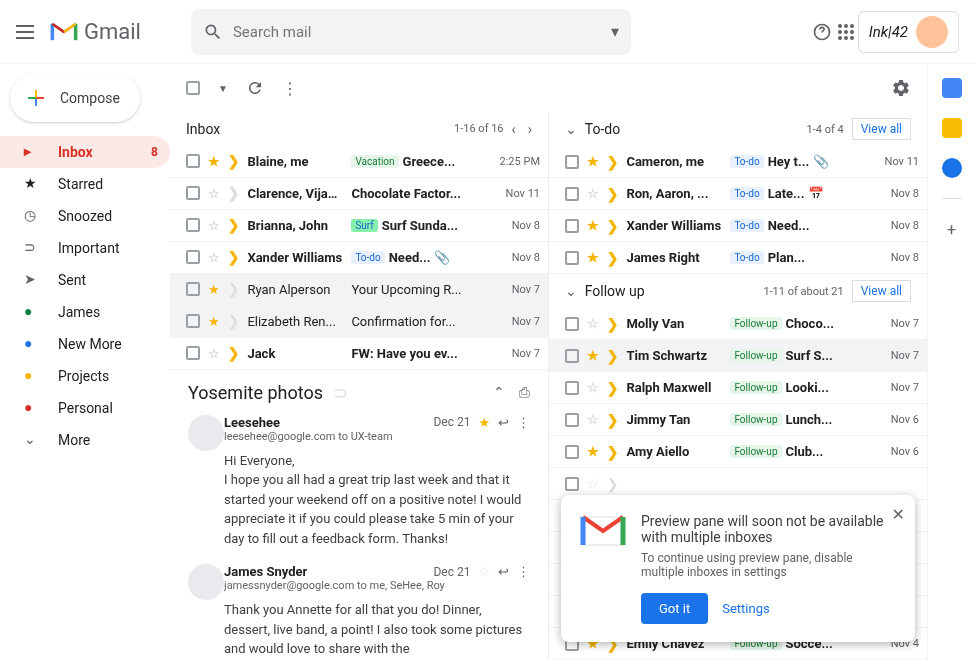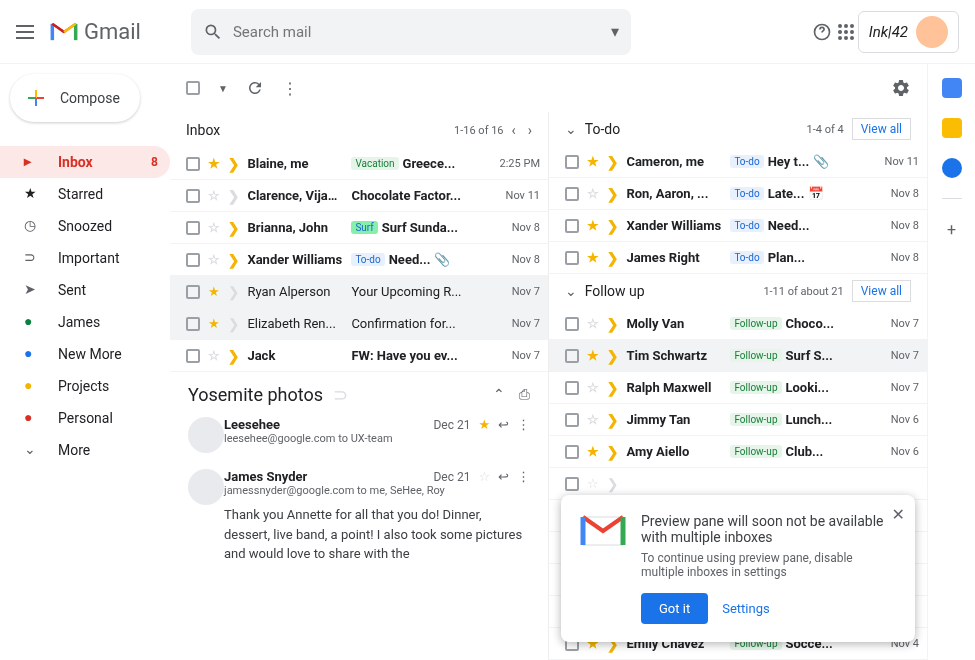--- a/index.html
+++ b/index.html
@@ -11,21 +11,21 @@
 .gmail-text{font-size:22px;color:#5f6368;margin-right:50px}
 .search-bar{flex:1;max-width:440px;height:46px;background:#f1f3f4;border-radius:8px;display:flex;align-items:center;padding:0 12px}
 .search-bar .sicon{color:#5f6368;margin-right:10px}
 .search-bar input{flex:1;border:none;background:none;outline:none;font-size:15px;color:#5f6368}
 .header-right{margin-left:auto;display:flex;align-items:center;}
 .icon-btn{width:24px;height:24px;color:#5f6368;cursor:pointer;display:flex;align-items:center;justify-content:center}
 .account-chip{border:1px solid #dadce0;border-radius:6px;padding:4px 10px;display:flex;align-items:center;gap:8px;font-style:italic;font-size:15px}
 .avatar{width:32px;height:32px;border-radius:50%;background:#ffc299}
 .main{display:flex;height:calc(100% - 64px)}
 .sidebar{width:170px;padding-top:10px}
-.compose-btn{margin:0 0 24px 10px;height:48px;border-radius:24px;border:none;background:#fff;box-shadow:0 1px 3px rgba(0,0,0,.2);display:flex;align-items:center;padding:0 20px 0 14px;gap:12px;cursor:pointer;font-size:14px;color:#3c4043}
+.compose-btn{margin:0 0 14px 10px;height:48px;border-radius:24px;border:none;background:#fff;box-shadow:0 1px 3px rgba(0,0,0,.2);display:flex;align-items:center;padding:0 20px 0 14px;gap:12px;cursor:pointer;font-size:14px;color:#3c4043}
 .nav-item{display:flex;align-items:center;height:32px;padding:0 12px 0 24px;font-size:14px;color:#202124;cursor:pointer;border-radius:0 16px 16px 0;gap:16px}
 .nav-item.active{background:#fce8e6;color:#d93025;font-weight:700}
 .nav-item .cnt{margin-left:auto;font-size:12px}
 .nav-ic{width:18px;height:18px;flex-shrink:0}
 .content{flex:1;display:flex;flex-direction:column;min-width:0}
 .toolbar{display:flex;align-items:center;height:48px;padding:0 16px;gap:18px;color:#5f6368}
 .cbx{width:14px;height:14px;border:2px solid #9aa0a6;border-radius:2px}
 .gear{margin-left:auto}
 .panes{flex:1;display:flex;min-height:0}
 .pane{flex:1;min-width:0;display:flex;flex-direction:column;border-right:1px solid #eee}
@@ -281,20 +281,21 @@
                 <div class="msg-av"></div>
 <div style="flex:1;min-width:0">
   <div class="msg-hd">
                     <span class="nm">Leesehee</span>
     <span class="dt">Dec 21</span>
     <span class="star on">★</span>
     <span style="color:#5f6368">↩</span>
     <span style="color:#5f6368">⋮</span>
   </div>
   <div class="msg-sub">leesehee@google.com to UX-team</div>
+  <div class="msg-body">Hi Everyone,<br>I hope you all had a great trip last week and that it started your weekend off on a positive note! I would appreciate it if you could please take 5 min of your day to fill out a feedback form. Thanks!</div>
 </div>
               </div>
               <div class="msg">
                 <div class="msg-av"></div>
 <div style="flex:1;min-width:0">
   <div class="msg-hd">
                     <span class="nm">James Snyder</span>
     <span class="dt">Dec 21</span>
     <span class="star ">☆</span>
     <span style="color:#5f6368">↩</span>

